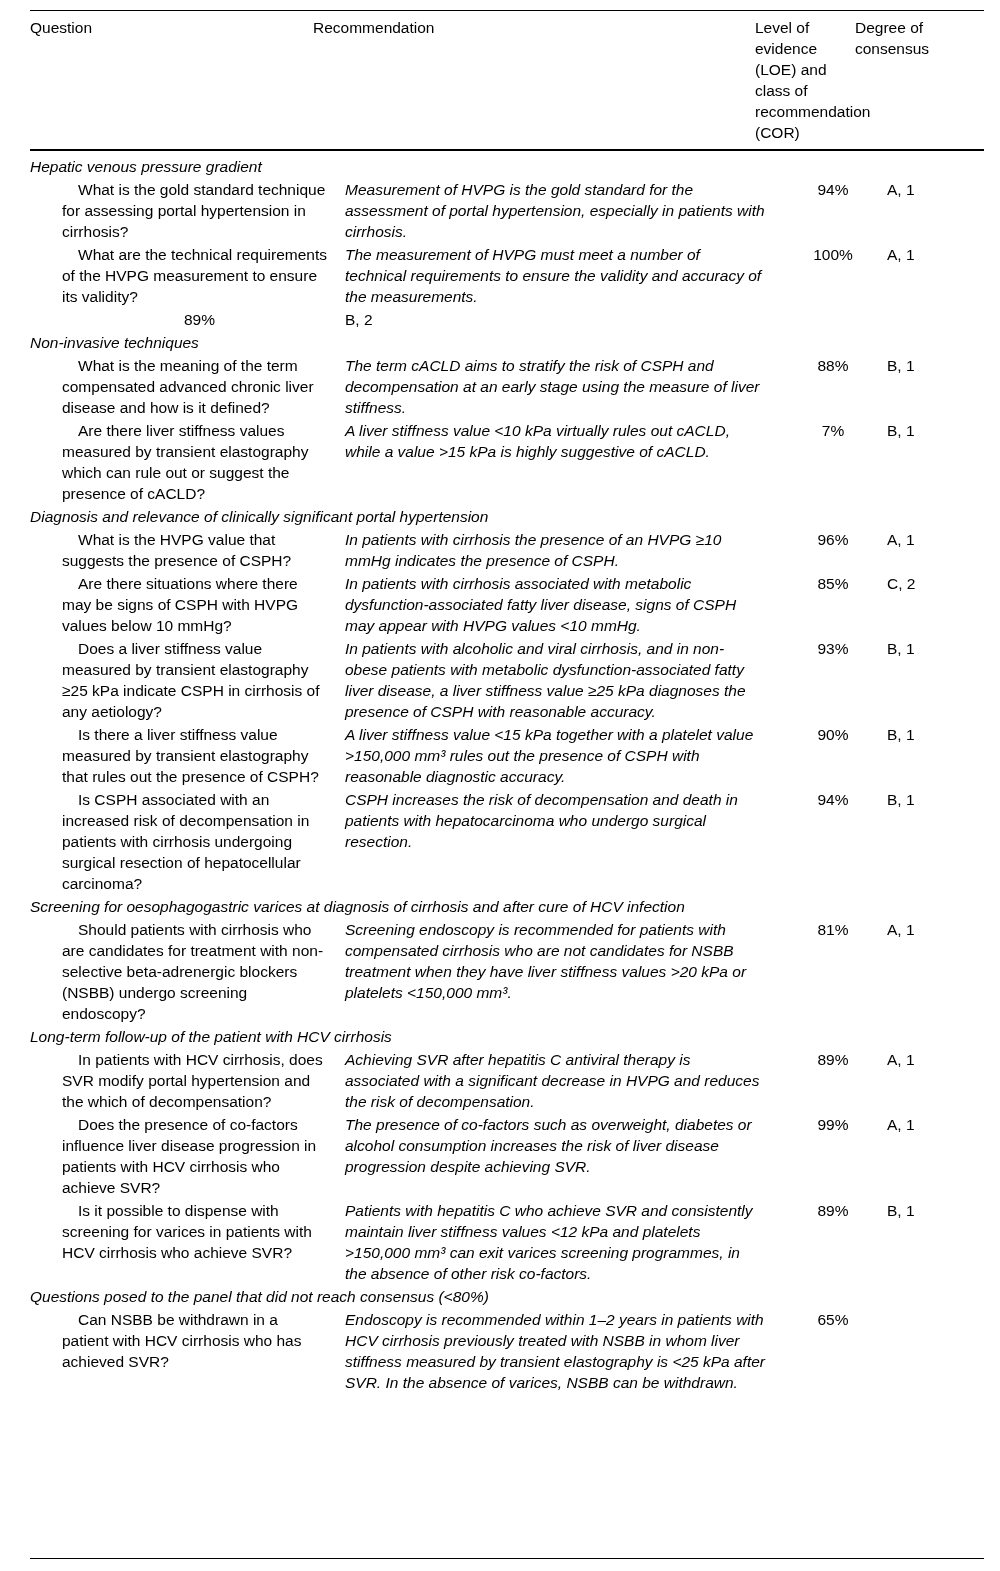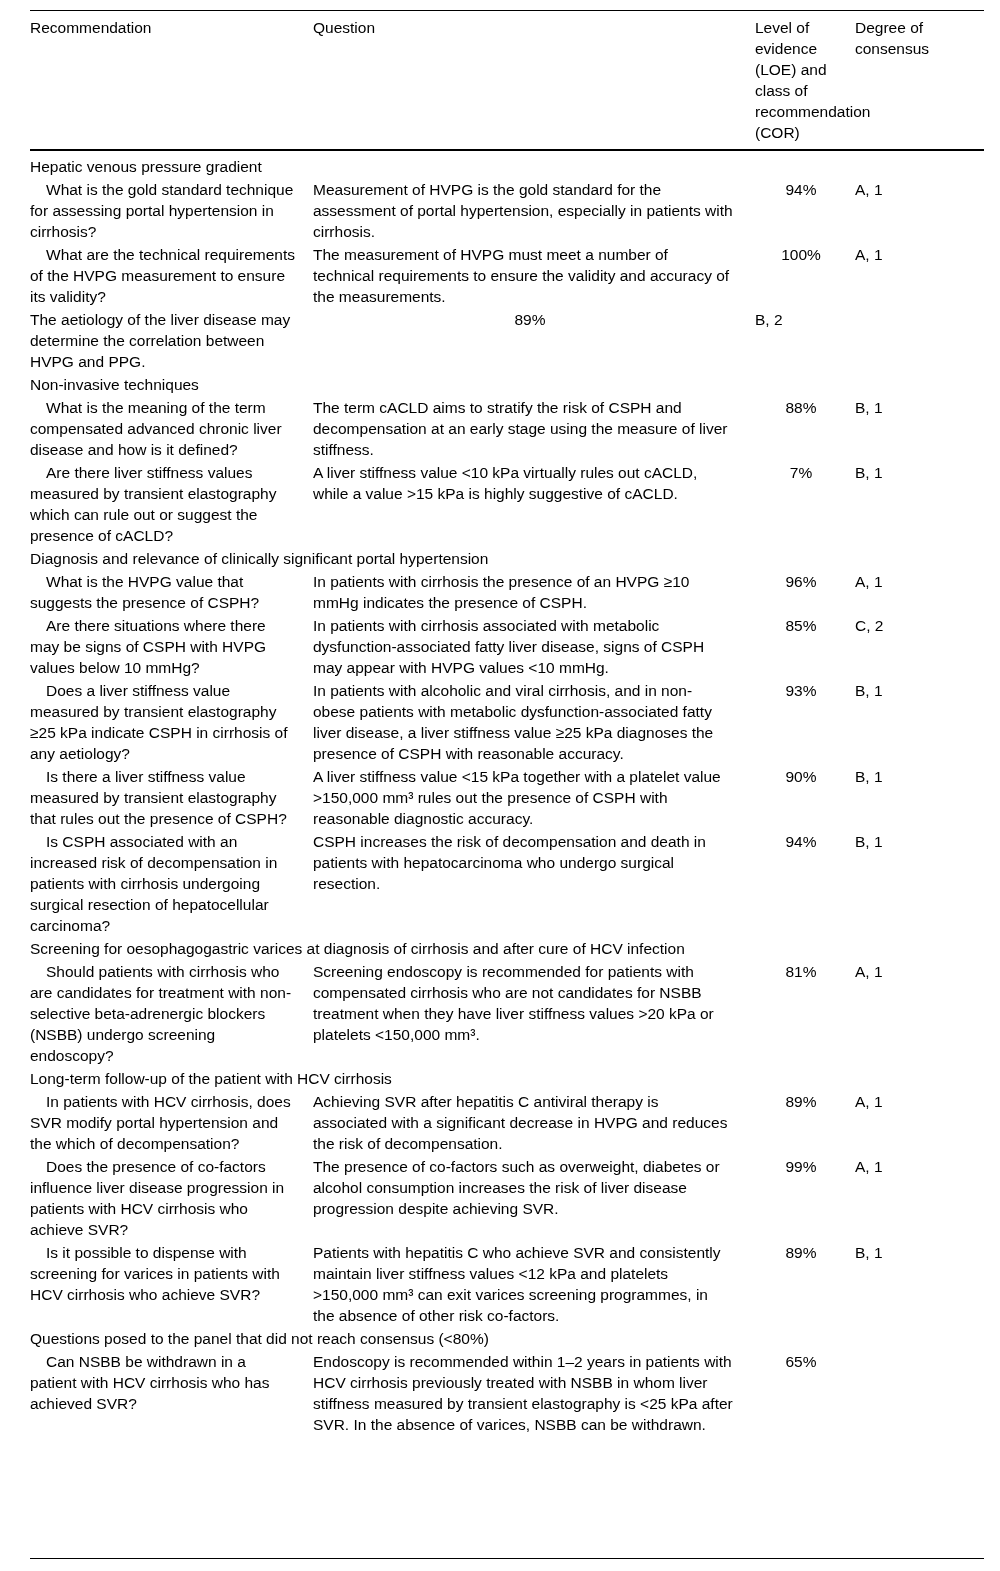--- a/index.html
+++ b/index.html
@@ -16,57 +16,56 @@
     border-top: 1.5px solid #000; border-bottom: 1.5px solid #000;
     overflow: hidden;
   }
   .thead {
     display: grid; grid-template-columns: 283px 442px 100px 1fr;
     padding: 6px 0 6px 0; min-height: 118px;
     border-bottom: 2px solid #000;
   }
   .th { padding-right: 14px; }
   .tbody { padding-top: 5px; }
-  .sec { margin-bottom: 2px; }
-  .row { display: grid; grid-template-columns: 283px 442px 100px 1fr; margin-bottom: 2px; }
+  .sec { font-style: italic; margin-bottom: 2px; }
+  .row { display: grid; grid-template-columns: 283px 442px 100px 1fr; margin-bottom: 2px; margin-left: 32px; }
   .cq { padding-right: 18px; text-indent: 16px; }
-  .cr { padding-right: 22px; }
+  .cr { padding-right: 22px; font-style: italic; }
   .cc { padding-right: 8px; text-align: center; }
   .cl { padding-right: 2px; }
 </style>
 </head>
 <body>
 
 <div class="page">
   <div class="ruled">
 
     <div class="thead">
+      <div class="th">Question</div>
       <div class="th">Recommendation</div>
-      <div class="th">Question</div>
       <div class="th">Level of evidence (LOE) and class of recommendation (COR)</div>
       <div class="th">Degree of consensus</div>
     </div>
 
     <div class="tbody">
 
       <div class="sec">Hepatic venous pressure gradient</div>
       <div class="row">
         <div class="cq">What is the gold standard technique for assessing portal hypertension in cirrhosis?</div>
         <div class="cr">Measurement of HVPG is the gold standard for the assessment of portal hypertension, especially in patients with cirrhosis.</div>
         <div class="cc">94%</div>
         <div class="cl">A, 1</div>
       </div>
       <div class="row">
         <div class="cq">What are the technical requirements of the HVPG measurement to ensure its validity?</div>
         <div class="cr">The measurement of HVPG must meet a number of technical requirements to ensure the validity and accuracy of the measurements.</div>
         <div class="cc">100%</div>
         <div class="cl">A, 1</div>
       </div>
       <div class="row">
-        <div class="cr">The aetiology of the liver disease may determine the correlation between HVPG and PPG.</div>
         <div class="cc">89%</div>
         <div class="cl">B, 2</div>
       </div>
 
       <div class="sec">Non-invasive techniques</div>
       <div class="row">
         <div class="cq">What is the meaning of the term compensated advanced chronic liver disease and how is it defined?</div>
         <div class="cr">The term cACLD aims to stratify the risk of CSPH and decompensation at an early stage using the measure of liver stiffness.</div>
         <div class="cc">88%</div>
         <div class="cl">B, 1</div>

